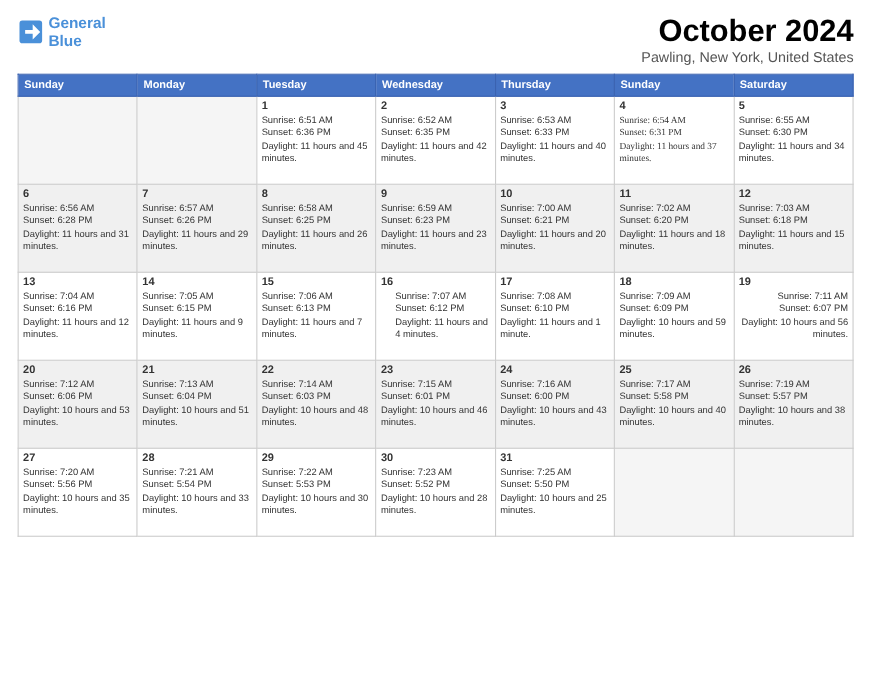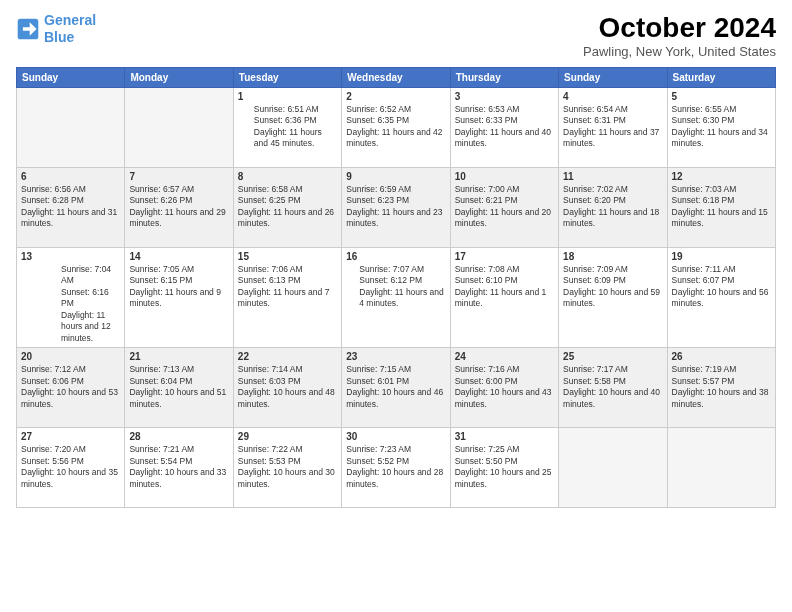--- a/index.html
+++ b/index.html
@@ -129,39 +129,39 @@
           <th>Sunday</th>
           <th>Saturday</th>
         </tr>
     </thead>
     <tbody id="calendar-body">
         <tr>
           <td class="empty"></td>
           <td class="empty"></td>
           <td>
             <span class="day-num">1</span>
-            <div class="day-info" style="white-space: pre-line; margin-left: 16px;">Sunrise: 6:51 AM
+            <div class="day-info" style="white-space: pre-line;">Sunrise: 6:51 AM
 Sunset: 6:36 PM
 Daylight: 11 hours and 45 minutes.</div>
           </td>
           <td>
             <span class="day-num">2</span>
             <div class="day-info" style="white-space: pre-line;">Sunrise: 6:52 AM
 Sunset: 6:35 PM
 Daylight: 11 hours and 42 minutes.</div>
           </td>
           <td>
             <span class="day-num">3</span>
             <div class="day-info" style="white-space: pre-line;">Sunrise: 6:53 AM
 Sunset: 6:33 PM
 Daylight: 11 hours and 40 minutes.</div>
           </td>
           <td>
             <span class="day-num">4</span>
-            <div class="day-info" style="white-space: pre-line;">Sunrise: 6:54 AM
+            <div class="day-info" style="white-space: pre-line; font-family: Liberation Serif, serif;">Sunrise: 6:54 AM
 Sunset: 6:31 PM
 Daylight: 11 hours and 37 minutes.</div>
           </td>
           <td>
             <span class="day-num">5</span>
             <div class="day-info" style="white-space: pre-line;">Sunrise: 6:55 AM
 Sunset: 6:30 PM
 Daylight: 11 hours and 34 minutes.</div>
           </td>
         </tr>
@@ -205,21 +205,21 @@
           <td>
             <span class="day-num">12</span>
             <div class="day-info" style="white-space: pre-line;">Sunrise: 7:03 AM
 Sunset: 6:18 PM
 Daylight: 11 hours and 15 minutes.</div>
           </td>
         </tr>
         <tr>
           <td>
             <span class="day-num">13</span>
-            <div class="day-info" style="white-space: pre-line; margin-left: 40px;">Sunrise: 7:04 AM
+            <div class="day-info" style="white-space: pre-line;">Sunrise: 7:04 AM
 Sunset: 6:16 PM
 Daylight: 11 hours and 12 minutes.</div>
           </td>
           <td>
             <span class="day-num">14</span>
             <div class="day-info" style="white-space: pre-line;">Sunrise: 7:05 AM
 Sunset: 6:15 PM
 Daylight: 11 hours and 9 minutes.</div>
           </td>
           <td>
@@ -241,21 +241,21 @@
 Daylight: 11 hours and 1 minute.</div>
           </td>
           <td>
             <span class="day-num">18</span>
             <div class="day-info" style="white-space: pre-line;">Sunrise: 7:09 AM
 Sunset: 6:09 PM
 Daylight: 10 hours and 59 minutes.</div>
           </td>
           <td>
             <span class="day-num">19</span>
-            <div class="day-info" style="white-space: pre-line;">Sunrise: 7:11 AM
+            <div class="day-info" style="white-space: pre-line; text-align: right;">Sunrise: 7:11 AM
 Sunset: 6:07 PM
 Daylight: 10 hours and 56 minutes.</div>
           </td>
         </tr>
         <tr class="row-shade">
           <td>
             <span class="day-num">20</span>
             <div class="day-info" style="white-space: pre-line;">Sunrise: 7:12 AM
 Sunset: 6:06 PM
 Daylight: 10 hours and 53 minutes.</div>

